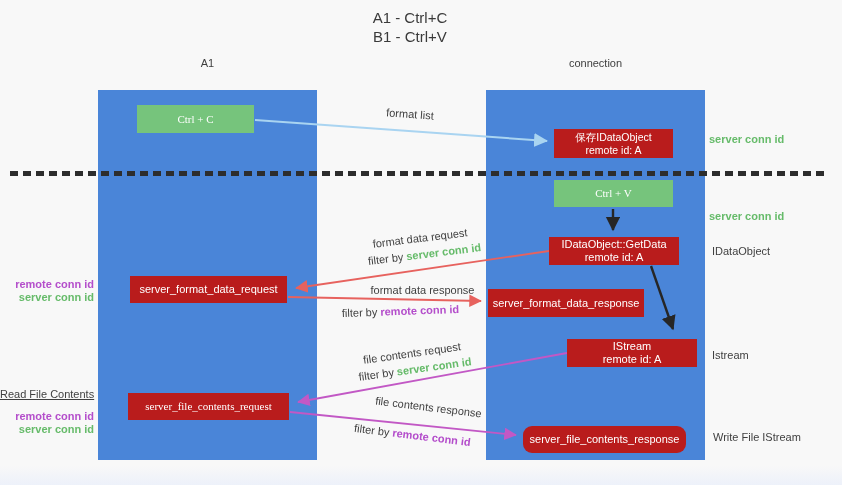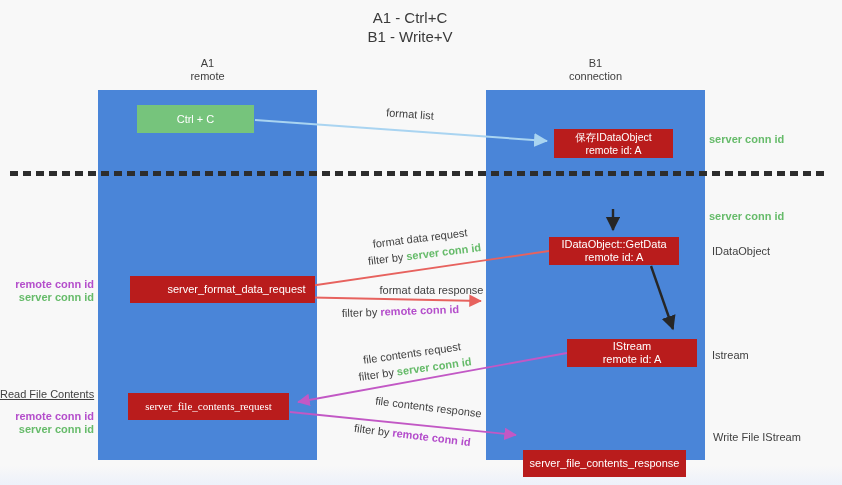--- a/index.html
+++ b/index.html
@@ -19,49 +19,47 @@
   }
   .column{position:absolute;top:90px;width:219px;height:370px;background:#4a85d8;}
   .divider{
     position:absolute;left:10px;top:171px;width:814px;height:5px;
     background:repeating-linear-gradient(90deg,#2d2d2d 0 8px,transparent 8px 13px);
   }
   .node{
     position:absolute;display:flex;flex-direction:column;align-items:center;justify-content:center;
     color:#fff;font-size:11px;line-height:13px;text-align:center;white-space:nowrap;
   }
-  .green{background:#76c47c;}
+  .green{background:#76c47c;font-family:Liberation Serif, serif;}
   .orange{background:#b91c1c;}
   .flow-label{
     position:absolute;font-size:11px;color:#3f3f3f;white-space:nowrap;text-align:center;
   }
   .key-green{color:#66bb6a;font-weight:bold;}
   .key-purple{color:#b44ecb;font-weight:bold;}
   .prefix{margin-right:3px;}
   .side-label{position:absolute;font-size:11px;white-space:nowrap;}
   .side-dark{color:#3f3f3f;}
   .left-group{position:absolute;left:0;width:94px;text-align:right;font-size:11px;line-height:13px;white-space:nowrap;}
   svg.arrows{position:absolute;left:0;top:0;pointer-events:none;}
 </style>
 </head>
 <body>
 
 <div class="canvas">
 
   <div class="title">
     <div>A1 - Ctrl+C</div>
-    <div>B1 - Write+V</div>
+    <div>B1 - Ctrl+V</div>
   </div>
 
   <div class="col-header" style="left:98px;">
     <div>A1</div>
-    <div>remote</div>
   </div>
   <div class="col-header" style="left:486px;">
-    <div>B1</div>
     <div>connection</div>
   </div>
 
   <div class="column" style="left:98px;"></div>
   <div class="column" style="left:486px;"></div>
 
   <div class="divider"></div>
 
   <svg class="arrows" width="842" height="485">
     <defs>
@@ -89,56 +87,62 @@
 
   <div class="node green" style="left:137px;top:105px;width:117px;height:28px;">
     <span>Ctrl + C</span>
   </div>
 
   <div class="node orange" style="left:554px;top:129px;width:119px;height:29px;font-size:10.5px;">
     <span>保存IDataObject</span>
     <span>remote id: A</span>
   </div>
 
+  <div class="node green" style="left:554px;top:180px;width:119px;height:27px;">
+    <span>Ctrl + V</span>
+  </div>
 
   <div class="node orange" style="left:549px;top:237px;width:130px;height:28px;">
     <span>IDataObject::GetData</span>
     <span>remote id: A</span>
   </div>
 
-  <div class="node orange" style="left:130px;top:276px;width:157px;height:27px;padding-left:28px;">
+  <div class="node orange" style="left:130px;top:276px;width:157px;height:27px;">
     <span>server_format_data_request</span>
   </div>
 
+  <div class="node orange" style="left:488px;top:289px;width:156px;height:28px;">
+    <span>server_format_data_response</span>
+  </div>
 
   <div class="node orange" style="left:567px;top:339px;width:130px;height:28px;">
     <span>IStream</span>
     <span>remote id: A</span>
   </div>
 
   <div class="node orange" style="left:128px;top:393px;width:161px;height:27px;font-family:Liberation Serif, serif;">
     <span>server_file_contents_request</span>
   </div>
 
-  <div class="node orange" style="left:523px;top:450px;width:163px;height:27px;">
+  <div class="node orange" style="left:523px;top:426px;width:163px;height:27px;border-radius:9px;">
     <span>server_file_contents_response</span>
   </div>
 
   <div class="flow-label" style="left:360px;top:108px;width:100px;transform:rotate(4deg);">
     <span>format list</span>
   </div>
 
   <div class="flow-label" style="left:360px;top:232px;width:120px;transform:rotate(-7deg);">
     <span>format data request</span>
   </div>
   <div class="flow-label" style="left:357px;top:248px;width:135px;transform:rotate(-7deg);">
     <span class="prefix">filter by</span><span class="key-green">server conn id</span>
   </div>
 
-  <div class="flow-label" style="left:369px;top:284px;width:125px;">
+  <div class="flow-label" style="left:360px;top:284px;width:125px;">
     <span>format data response</span>
   </div>
   <div class="flow-label" style="left:338px;top:305px;width:125px;transform:rotate(-2deg);">
     <span class="prefix">filter by</span><span class="key-purple">remote conn id</span>
   </div>
 
   <div class="flow-label" style="left:353px;top:347px;width:118px;transform:rotate(-8deg);">
     <span>file contents request</span>
   </div>
   <div class="flow-label" style="left:350px;top:363px;width:130px;transform:rotate(-8deg);">

